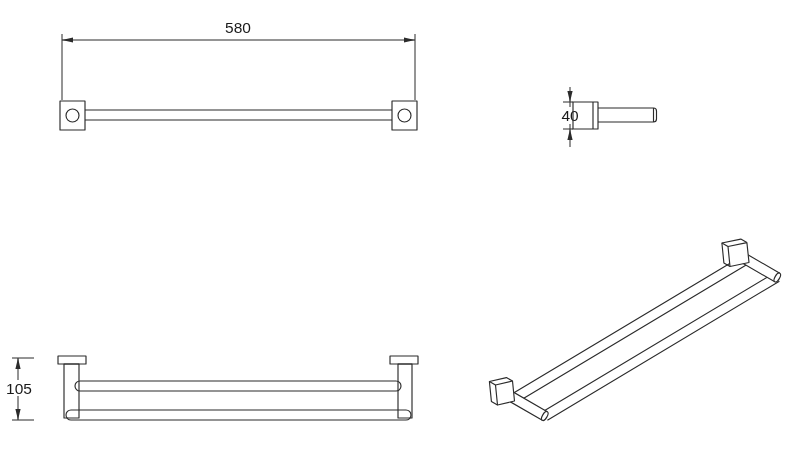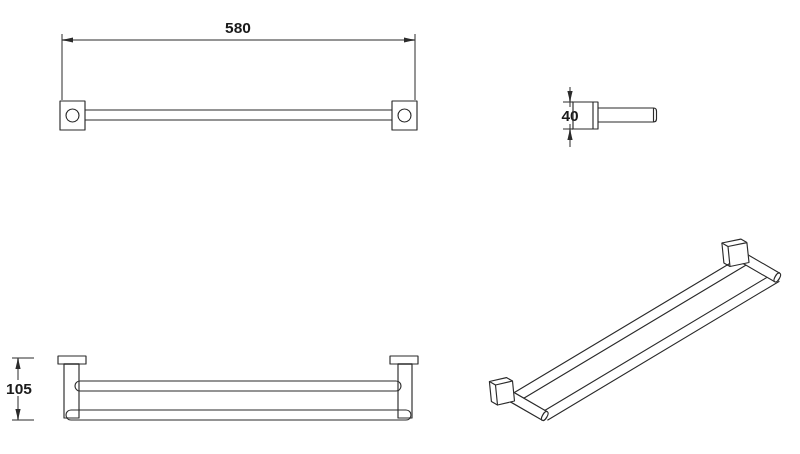--- a/index.html
+++ b/index.html
@@ -6,21 +6,20 @@
     margin: 0;
     padding: 0;
     background: #ffffff;
   }
   .canvas {
     position: relative;
     width: 800px;
     height: 454px;
     background: #ffffff;
     overflow: hidden;
-    font-weight: bold;
   }
   svg { display: block; }
   .part   { fill: none; stroke: #2b2b2b; stroke-width: 1.15; stroke-linejoin: round; stroke-linecap: butt; }
   .partfill { fill: #ffffff; stroke: #2b2b2b; stroke-width: 1.15; stroke-linejoin: round; }
   .white  { fill: #ffffff; stroke: none; }
   .dim    { fill: none; stroke: #2b2b2b; stroke-width: 1; }
   .arrow  { fill: #2b2b2b; stroke: none; }
   .dimtext {
     font-family: "Liberation Sans", sans-serif;
     font-size: 15.5px;

